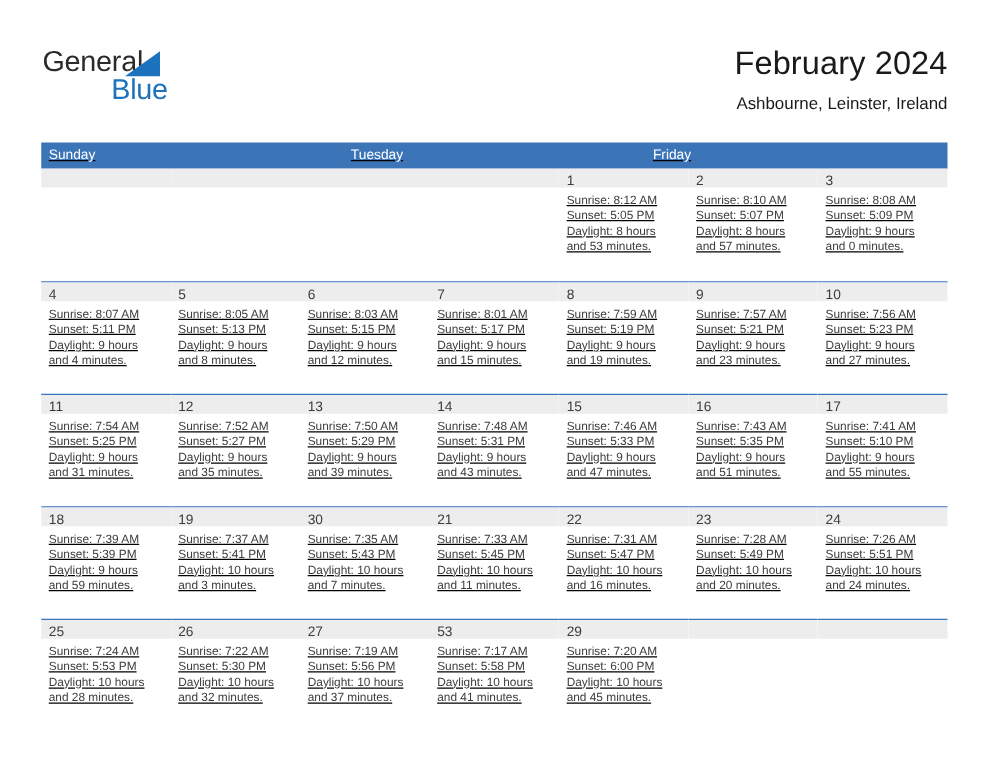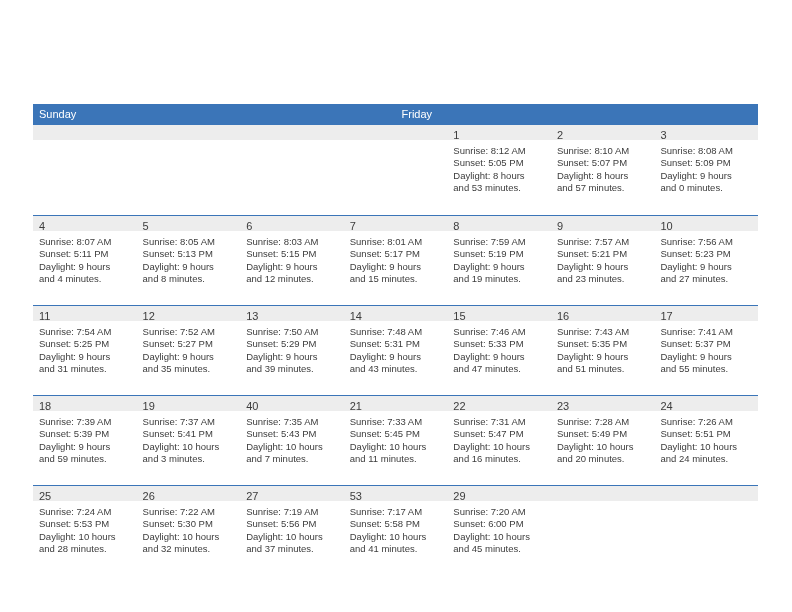--- a/index.html
+++ b/index.html
@@ -76,22 +76,23 @@
     margin-top: 8px;
     font-size: 13.5px;
     color: #1a1a1a;
     line-height: 17px;
   }
 
   
   .calendar {
     position: absolute;
     left: 33px;
-    top: 104px;
+    top: 114px;
     width: 725px;
+    text-decoration: underline;
   }
   .cal-head {
     display: flex;
     width: 100%;
     height: 21px;
     background: #3b75b8;
   }
   .cal-head .hcell {
     flex: 1 1 0;
     color: #ffffff;
@@ -132,24 +133,36 @@
     color: #3c3c3c;
     white-space: pre-line;
   }
   .week:first-of-type .day { border-top: none; }
 </style>
 </head>
 <body>
 
 <div id="page">
 
+  <div class="header">
+    <div class="logo">
+      <span class="logo-general">General</span>
+      <span class="logo-triangle"></span>
+      <span class="logo-blue">Blue</span>
+    </div>
+    <div class="title-block">
+      <div class="cal-title">February 2024</div>
+      <div class="cal-subtitle">Ashbourne, Leinster, Ireland</div>
+    </div>
+  </div>
 
   <div class="calendar">
     <div class="cal-head">
       <div class="hcell">Sunday</div>
+      <div class="hcell">Tuesday</div>
       <div class="hcell">Friday</div>
     </div>
     <div id="weeks-container">
         <div class="week">
           <div class="day empty">
             <div class="daynum-band"><span class="daynum"></span></div>
             <div class="day-info"></div>
           </div>
           <div class="day empty">
             <div class="daynum-band"><span class="daynum"></span></div>
@@ -275,42 +288,42 @@
           <div class="day">
             <div class="daynum-band"><span class="daynum">16</span></div>
             <div class="day-info">Sunrise: 7:43 AM
 Sunset: 5:35 PM
 Daylight: 9 hours
 and 51 minutes.</div>
           </div>
           <div class="day">
             <div class="daynum-band"><span class="daynum">17</span></div>
             <div class="day-info">Sunrise: 7:41 AM
-Sunset: 5:37 PM
+Sunset: 5:10 PM
 Daylight: 9 hours
 and 55 minutes.</div>
           </div>
         </div>
         <div class="week">
           <div class="day">
             <div class="daynum-band"><span class="daynum">18</span></div>
             <div class="day-info">Sunrise: 7:39 AM
 Sunset: 5:39 PM
 Daylight: 9 hours
 and 59 minutes.</div>
           </div>
           <div class="day">
             <div class="daynum-band"><span class="daynum">19</span></div>
             <div class="day-info">Sunrise: 7:37 AM
 Sunset: 5:41 PM
 Daylight: 10 hours
 and 3 minutes.</div>
           </div>
           <div class="day">
-            <div class="daynum-band"><span class="daynum">40</span></div>
+            <div class="daynum-band"><span class="daynum">30</span></div>
             <div class="day-info">Sunrise: 7:35 AM
 Sunset: 5:43 PM
 Daylight: 10 hours
 and 7 minutes.</div>
           </div>
           <div class="day">
             <div class="daynum-band"><span class="daynum">21</span></div>
             <div class="day-info">Sunrise: 7:33 AM
 Sunset: 5:45 PM
 Daylight: 10 hours

